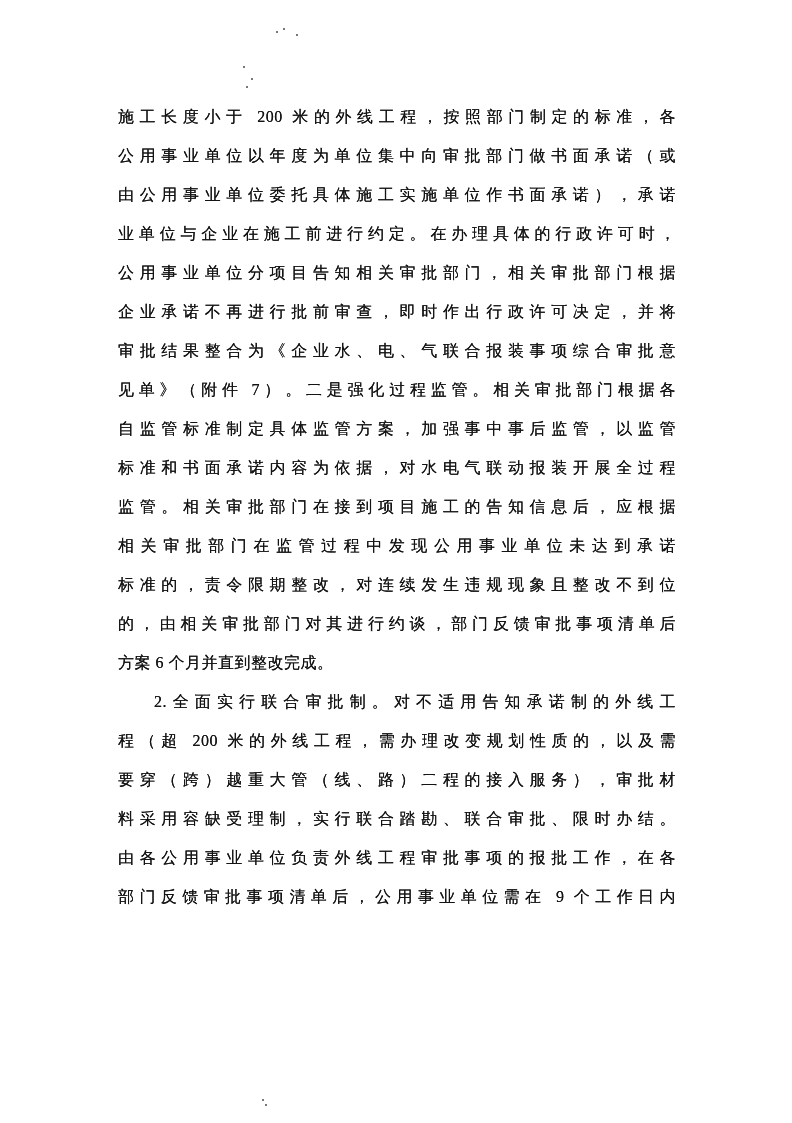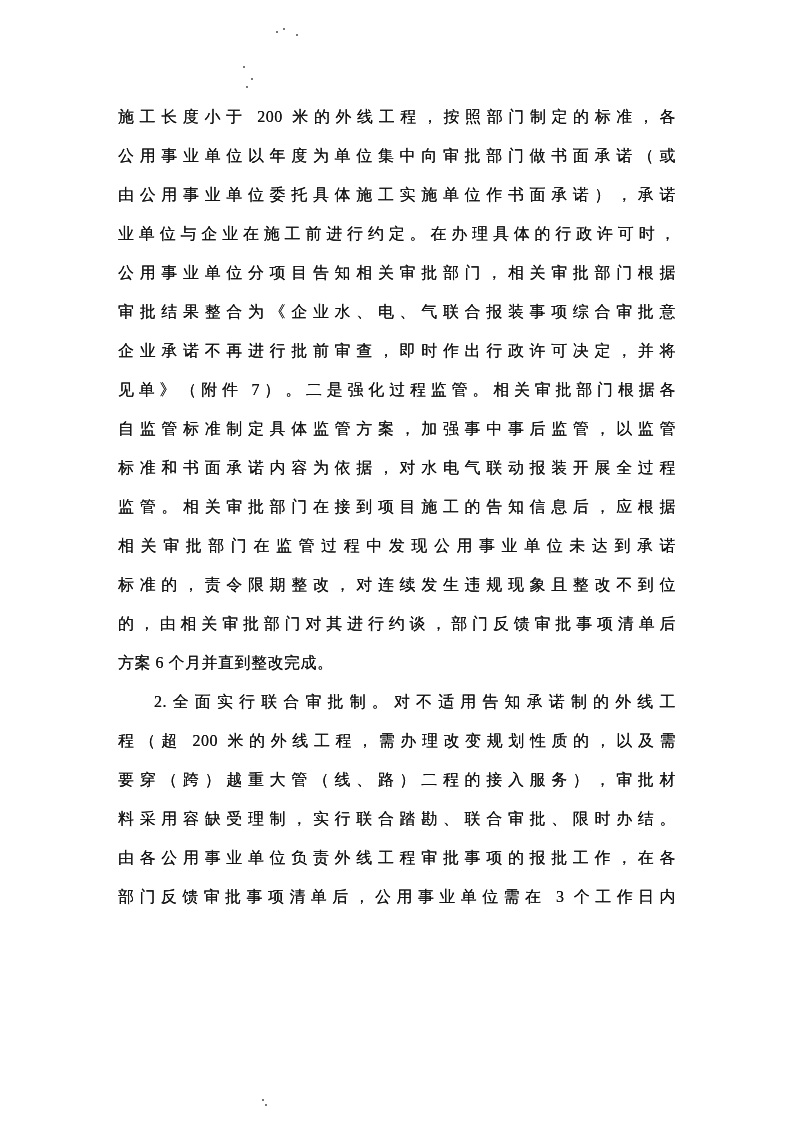--- a/index.html
+++ b/index.html
@@ -56,38 +56,38 @@
 <body>
 
 <div class="page">
   <div class="doc-body">
       <div>
         <div class="line justify">施工长度小于 200 米的外线工程，按照部门制定的标准，各</div>
         <div class="line justify">公用事业单位以年度为单位集中向审批部门做书面承诺（或</div>
         <div class="line justify">由公用事业单位委托具体施工实施单位作书面承诺），承诺</div>
         <div class="line justify">业单位与企业在施工前进行约定。在办理具体的行政许可时，</div>
         <div class="line justify">公用事业单位分项目告知相关审批部门，相关审批部门根据</div>
+        <div class="line justify">企业承诺不再进行批前审查，即时作出行政许可决定，并将</div>
         <div class="line justify">审批结果整合为《企业水、电、气联合报装事项综合审批意</div>
-        <div class="line justify">企业承诺不再进行批前审查，即时作出行政许可决定，并将</div>
         <div class="line justify">见单》（附件 7）。二是强化过程监管。相关审批部门根据各</div>
         <div class="line justify">自监管标准制定具体监管方案，加强事中事后监管，以监管</div>
         <div class="line justify">标准和书面承诺内容为依据，对水电气联动报装开展全过程</div>
         <div class="line justify">监管。相关审批部门在接到项目施工的告知信息后，应根据</div>
         <div class="line justify">相关审批部门在监管过程中发现公用事业单位未达到承诺</div>
         <div class="line justify">标准的，责令限期整改，对连续发生违规现象且整改不到位</div>
         <div class="line justify">的，由相关审批部门对其进行约谈，部门反馈审批事项清单后</div>
         <div class="line left">方案 6 个月并直到整改完成。</div>
       </div>
       <div>
         <div class="line justify indent">2.全面实行联合审批制。对不适用告知承诺制的外线工</div>
         <div class="line justify">程（超 200 米的外线工程，需办理改变规划性质的，以及需</div>
         <div class="line justify">要穿（跨）越重大管（线、路）二程的接入服务），审批材</div>
         <div class="line justify">料采用容缺受理制，实行联合踏勘、联合审批、限时办结。</div>
         <div class="line justify">由各公用事业单位负责外线工程审批事项的报批工作，在各</div>
-        <div class="line justify">部门反馈审批事项清单后，公用事业单位需在 3 个工作日内</div>
+        <div class="line justify">部门反馈审批事项清单后，公用事业单位需在 9 个工作日内</div>
       </div>
     </div>
 <div class="artifact" style="left: 283px; top: 28px;"></div>
     <div class="artifact" style="left: 296px; top: 34px;"></div>
     <div class="artifact" style="left: 276px; top: 31px;"></div>
     <div class="artifact" style="left: 243px; top: 66px;"></div>
     <div class="artifact" style="left: 251px; top: 78px;"></div>
     <div class="artifact" style="left: 246px; top: 86px;"></div>
     <div class="artifact" style="left: 262px; top: 1099px;"></div>
     <div class="artifact" style="left: 265px; top: 1104px;"></div>

